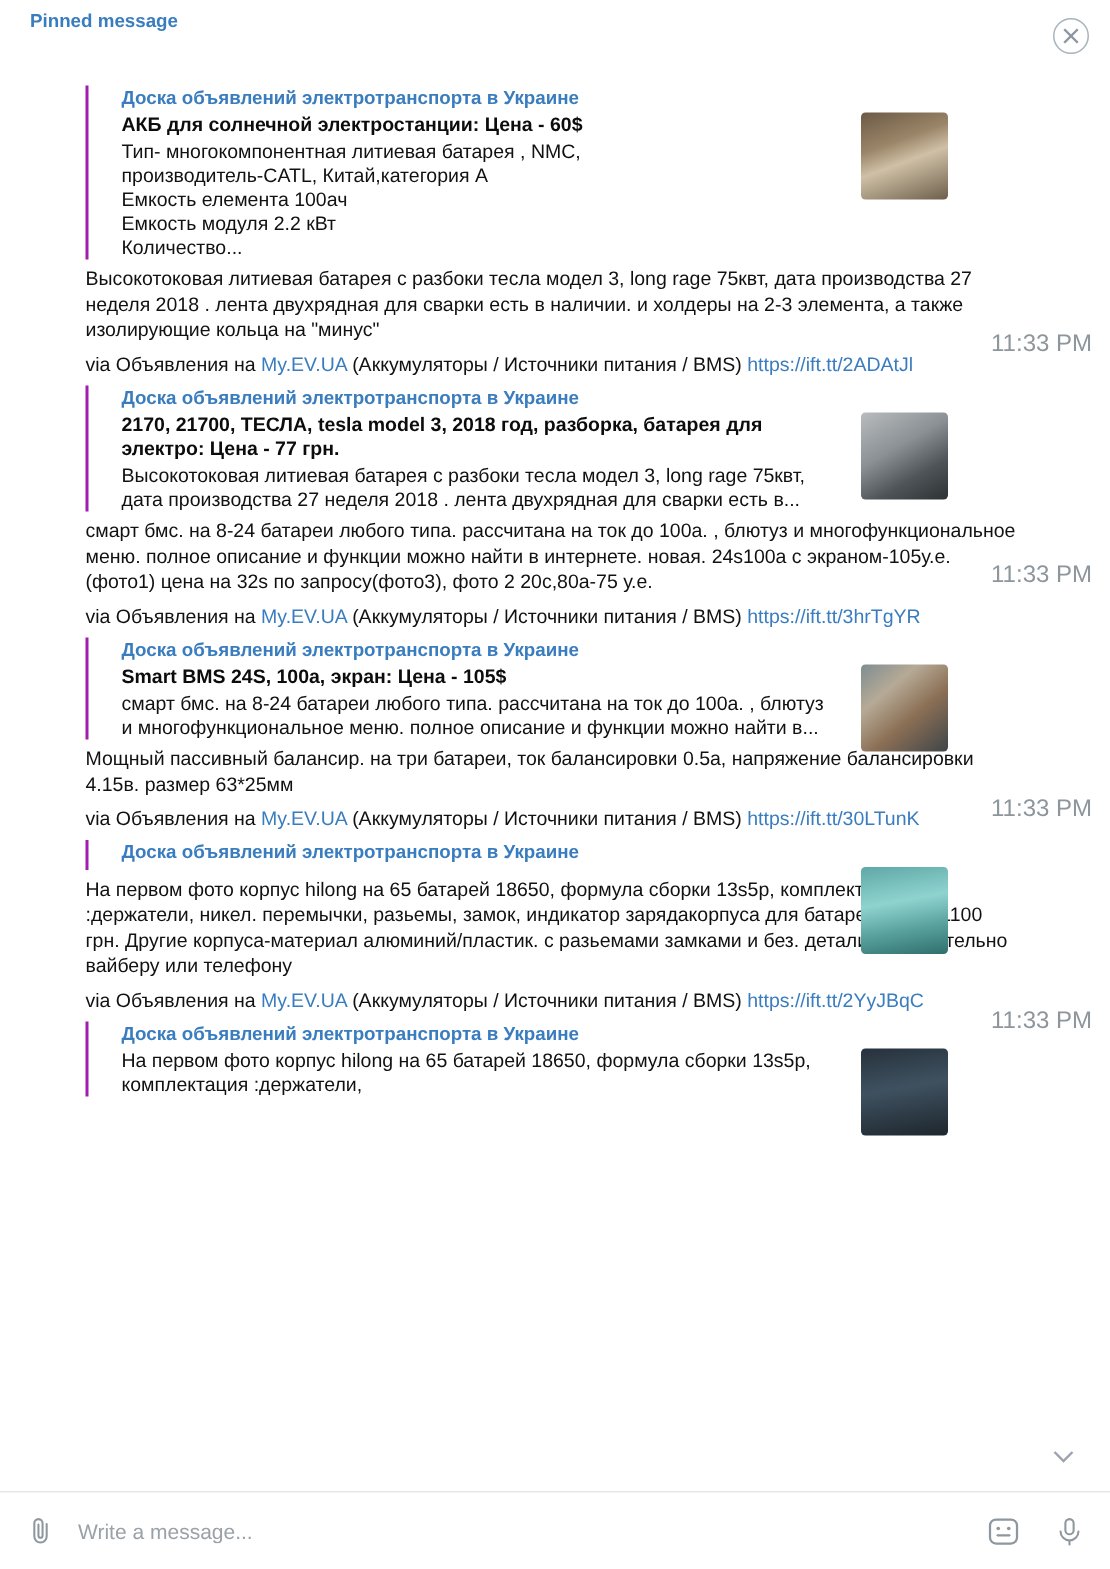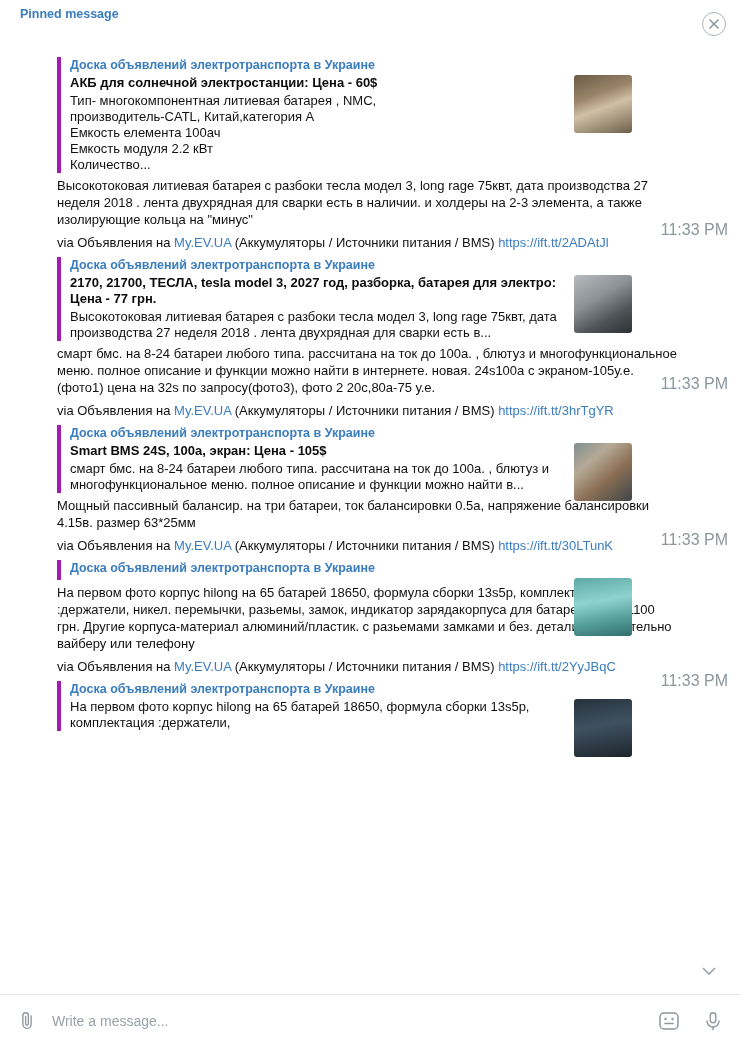--- a/index.html
+++ b/index.html
@@ -79,22 +79,22 @@
     position: absolute;
     right: 12px;
     top: 2px;
     color: #8d969c;
     font-size: 16px;
     white-space: nowrap;
   }
 
   
   .preview {
-    border-left: 4px solid #a21caf;
-    padding-left: 9px;
+    border-left: 2px solid #a21caf;
+    padding-left: 22px;
     margin: 2px 0 2px 0;
     position: relative;
     min-height: 20px;
   }
   .preview-site {
     color: #3a7dbf;
     font-size: 12.5px;
     font-weight: bold;
     line-height: 17px;
     margin-bottom: 1px;
@@ -240,21 +240,21 @@
     <div class="msg-text">Высокотоковая литиевая батарея с разбоки тесла модел 3, long rage 75квт, дата производства 27 неделя 2018 . лента двухрядная для сварки есть в наличии. и холдеры на 2-3 элемента, а также изолирующие кольца на "минус"</div>
     <div class="via-line">
       <span>via Объявления на </span><span class="lnk">My.EV.UA</span><span> (Аккумуляторы / Источники питания / BMS) </span><span class="lnk">https://ift.tt/2ADAtJl</span>
     </div>
   </div>
 
   <div class="msg">
     <div class="preview">
       <div class="preview-site">Доска объявлений электротранспорта в Украине</div>
       <div class="preview-body">
-        <div class="preview-title">2170, 21700, ТЕСЛА, tesla model 3, 2027 год, разборка, батарея для электро: Цена - 77 грн.</div>
+        <div class="preview-title">2170, 21700, ТЕСЛА, tesla model 3, 2018 год, разборка, батарея для электро: Цена - 77 грн.</div>
         <div class="preview-desc">Высокотоковая литиевая батарея с разбоки тесла модел 3, long rage 75квт, дата производства 27 неделя 2018 . лента двухрядная для сварки есть в...</div>
       </div>
       <div class="preview-thumb t2"></div>
     </div>
     <div class="msg-time" style="top:118px;">11:33 PM</div>
     <div class="msg-text">смарт бмс. на 8-24 батареи любого типа. рассчитана на ток до 100а. , блютуз и многофункциональное меню. полное описание и функции можно найти в интернете. новая. 24s100a с экраном-105у.е.(фото1) цена на 32s по запросу(фото3), фото 2 20с,80а-75 у.е.</div>
     <div class="via-line">
       <span>via Объявления на </span><span class="lnk">My.EV.UA</span><span> (Аккумуляторы / Источники питания / BMS) </span><span class="lnk">https://ift.tt/3hrTgYR</span>
     </div>
   </div>

